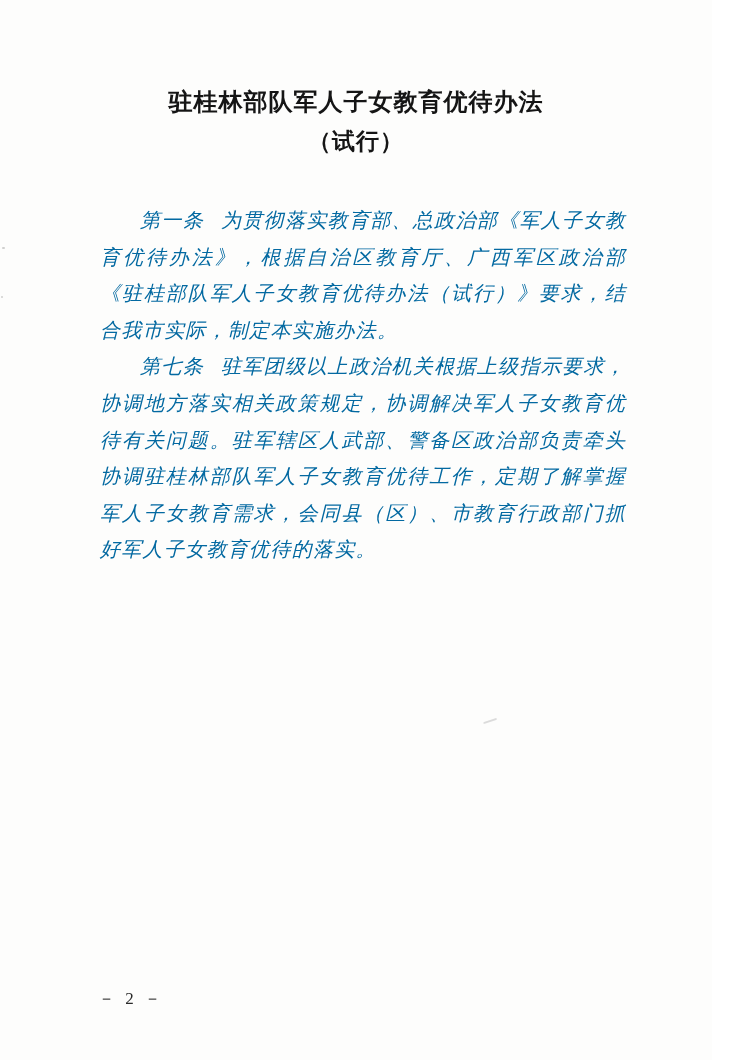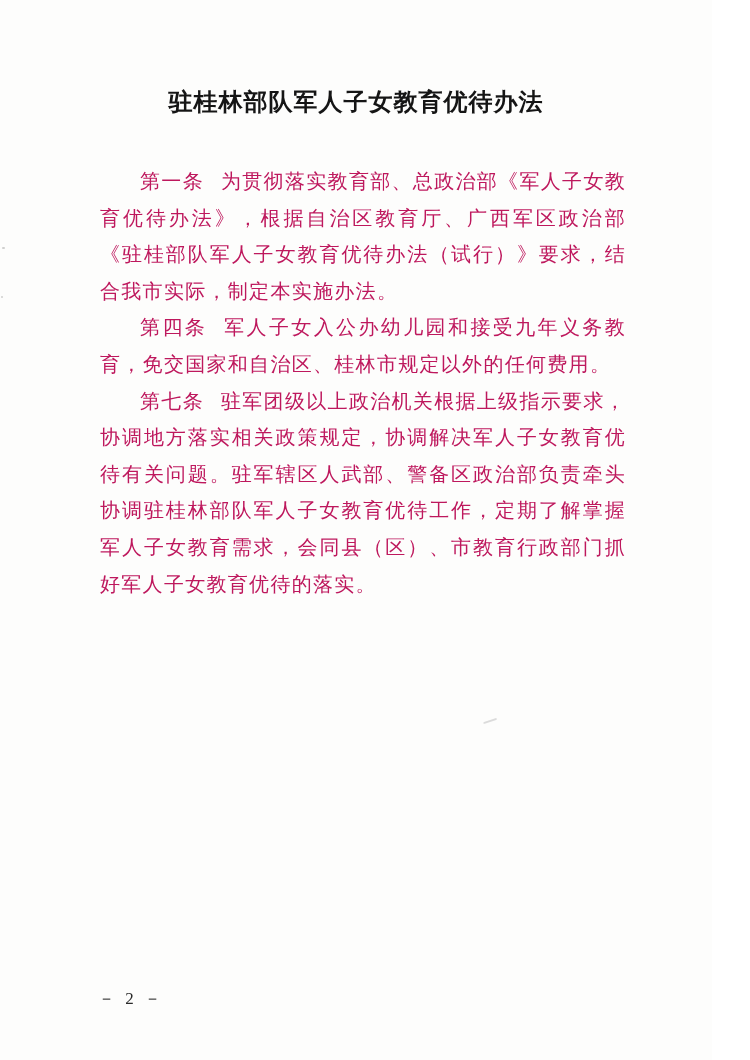--- a/index.html
+++ b/index.html
@@ -37,21 +37,22 @@
     color: #151515;
     line-height: 30px;
   }
 
   .doc-body {
     margin: 45px 86px 0 100px;
     font-size: 20px;
     line-height: 36.6px;
     letter-spacing: 1.3px;
     text-align: justify;
-    color: #be185d;
+    color: #0369a1;
+    font-style: italic;
   }
 
   .article {
     text-indent: 2em;
     margin: 0;
   }
 
   .art-label {
     margin-right: 0.85em;
   }
@@ -84,28 +85,28 @@
 <body>
 
 <div class="page">
 
   <div class="speck speck-1"></div>
   <div class="speck speck-2"></div>
   <div class="speck speck-3"></div>
 
   <h1 class="doc-title">驻桂林部队军人子女教育优待办法</h1>
 
+  <h2 class="doc-subtitle">（试行）</h2>
 
   <div class="doc-body">
 
     <p class="article"><span class="art-label">第一条</span><span>为贯彻落实教育部、总政治部《军人子女教育优待办法》，根据自治区教育厅、广西军区政治部《驻桂部队军人子女教育优待办法（试行）》要求，结合我市实际，制定本实施办法。</span></p>
 
 
 
-    <p class="article"><span class="art-label">第四条</span><span>军人子女入公办幼儿园和接受九年义务教育，免交国家和自治区、桂林市规定以外的任何费用。</span></p>
 
 
 
     <p class="article"><span class="art-label">第七条</span><span>驻军团级以上政治机关根据上级指示要求，协调地方落实相关政策规定，协调解决军人子女教育优待有关问题。驻军辖区人武部、警备区政治部负责牵头协调驻桂林部队军人子女教育优待工作，定期了解掌握军人子女教育需求，会同县（区）、市教育行政部门抓好军人子女教育优待的落实。</span></p>
 
   </div>
 
   <div class="page-footer">
     <span>－ 2 －</span>
   </div>

